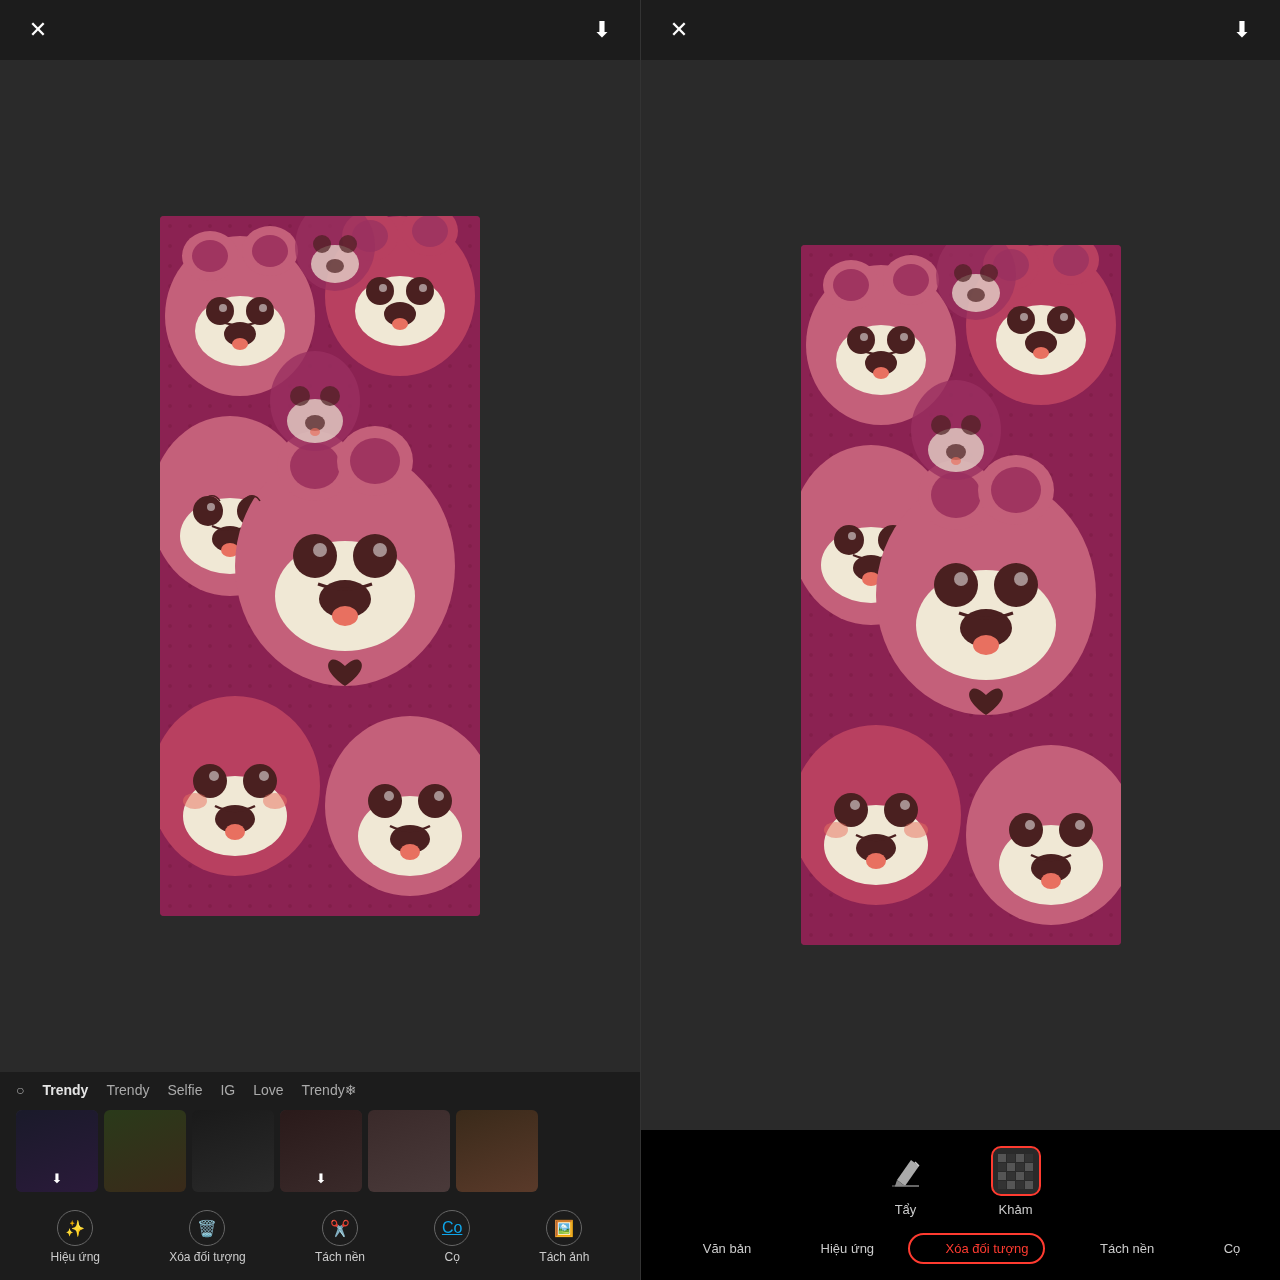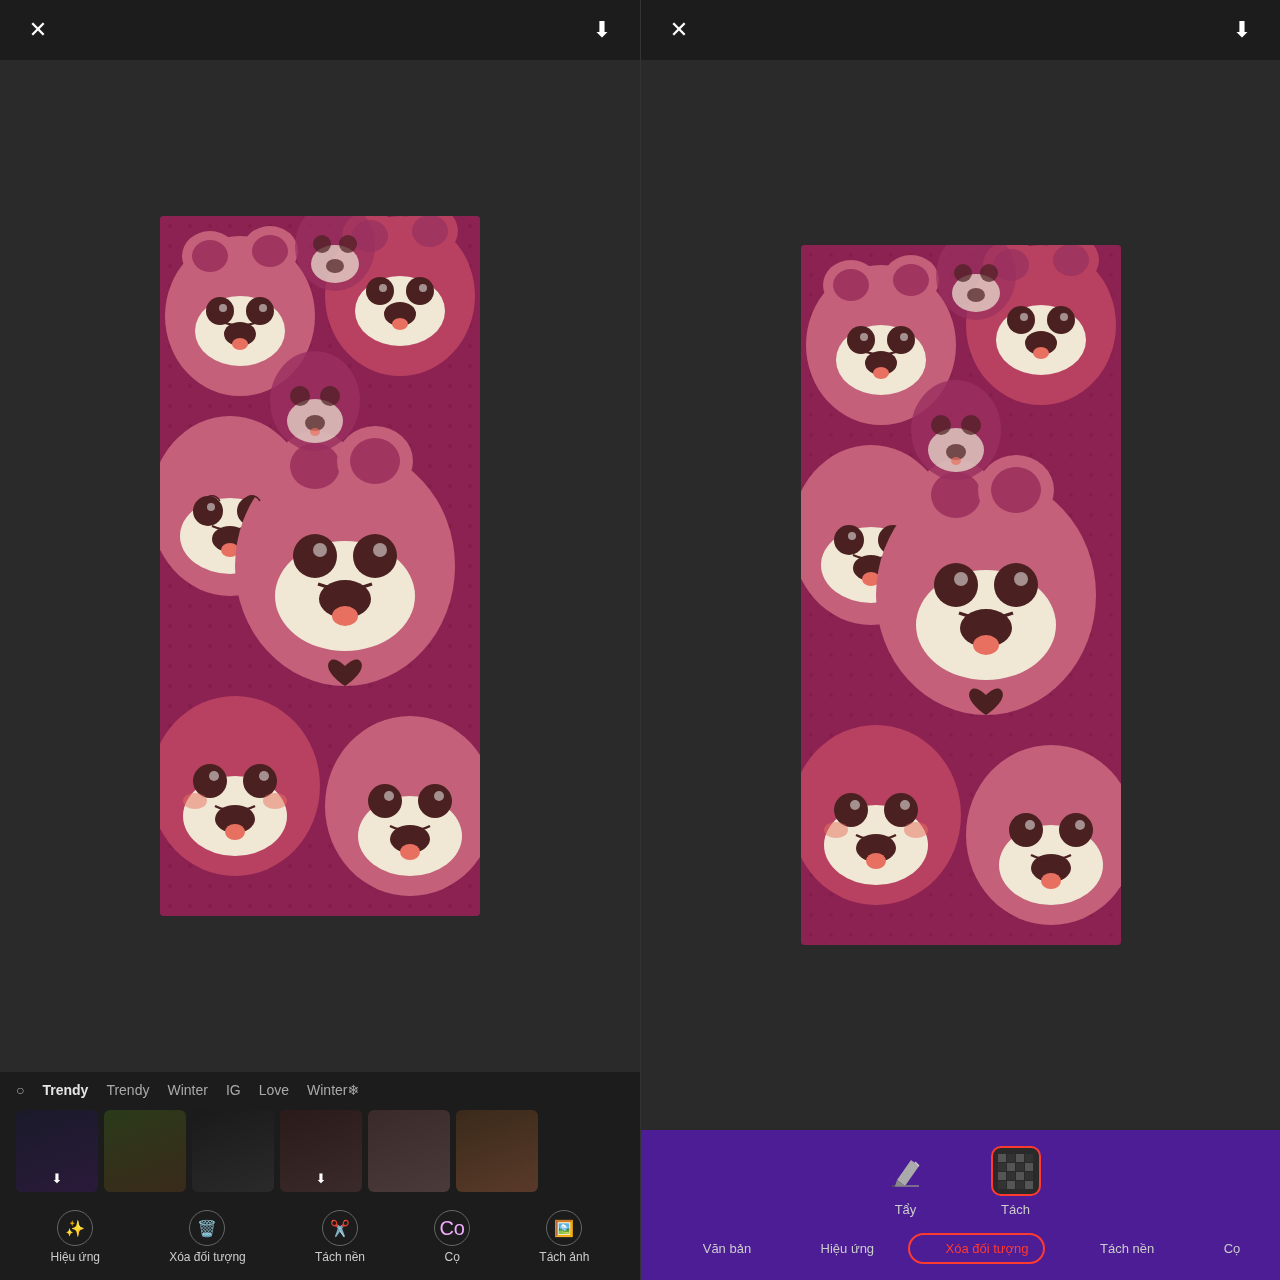--- a/index.html
+++ b/index.html
@@ -151,21 +151,21 @@
       border: 1.5px solid #666;
       display: flex;
       align-items: center;
       justify-content: center;
       color: #ccc;
     }
 
     
     .bottom-toolbar-right {
       flex-shrink: 0;
-      background: #4c1d95;
+      background: #000000;
     }
 
     .tool-buttons-row {
       display: flex;
       align-items: center;
       justify-content: center;
       gap: 60px;
       padding: 16px 16px 8px;
     }
 
@@ -354,24 +354,24 @@
         <path d="M84 285 C88 278 96 278 100 285" stroke="#4a2020" stroke-width="1.5" fill="none"></path>
       </svg>
     </div>
   </div>
 
   <div class="bottom-toolbar-left">
     <div class="filter-tabs">
       <span class="filter-tab">○</span>
       <span class="filter-tab active">Trendy</span>
       <span class="filter-tab">Trendy</span>
-      <span class="filter-tab">Winter</span>
+      <span class="filter-tab">Selfie</span>
       <span class="filter-tab">IG</span>
       <span class="filter-tab">Love</span>
-      <span class="filter-tab">Winter❄</span>
+      <span class="filter-tab">Trendy❄</span>
     </div>
 
     <div class="thumbnails-row">
       <div class="thumb thumb-1">
         <div style="width:100%;height:100%;background:linear-gradient(160deg,#1a1a2a,#2a1a3a);position:relative;">
           <div style="position:absolute;bottom:6px;left:50%;transform:translateX(-50%);color:#fff;font-size:13px;">⬇</div>
         </div>
       </div>
       <div class="thumb thumb-2">
         <div style="width:100%;height:100%;background:linear-gradient(160deg,#2a3a1a,#3a2a1a);"></div>
@@ -406,21 +406,21 @@
         <span class="menu-item-label">Xóa đối tượng</span>
       </div>
       <div class="menu-item">
         <div class="menu-icon-circle">
           <span style="font-size:16px;">✂️</span>
         </div>
         <span class="menu-item-label">Tách nền</span>
       </div>
       <div class="menu-item">
         <div class="menu-icon-circle">
-          <span style="font-size:20px; color:#f0abfc;">Co</span>
+          <span style="font-size:16px; color:#0ea5e9;text-decoration:underline;">Co</span>
         </div>
         <span class="menu-item-label">Cọ</span>
       </div>
       <div class="menu-item">
         <div class="menu-icon-circle">
           <span style="font-size:16px;">🖼️</span>
         </div>
         <span class="menu-item-label">Tách ảnh</span>
       </div>
     </div>
@@ -568,21 +568,21 @@
             <div style="background:#555;width:8px;height:8px;"></div>
             <div style="background:#333;width:8px;height:8px;"></div>
             <div style="background:#555;width:8px;height:8px;"></div>
             <div style="background:#333;width:8px;height:8px;"></div>
             <div style="background:#333;width:8px;height:8px;"></div>
             <div style="background:#555;width:8px;height:8px;"></div>
             <div style="background:#333;width:8px;height:8px;"></div>
             <div style="background:#555;width:8px;height:8px;"></div>
           </div>
         </div>
-        <span class="tool-btn-label">Tách</span>
+        <span class="tool-btn-label">Khảm</span>
       </div>
     </div>
 
     <div class="right-menu-row">
       <div class="right-menu-item">
         <span class="right-menu-label">Văn bản</span>
       </div>
       <div class="right-menu-item">
         <span class="right-menu-label">Hiệu ứng</span>
       </div>

